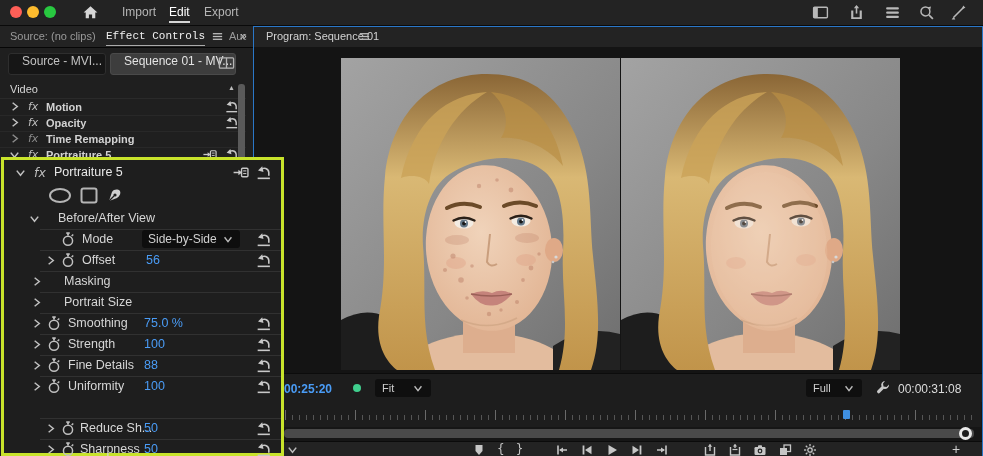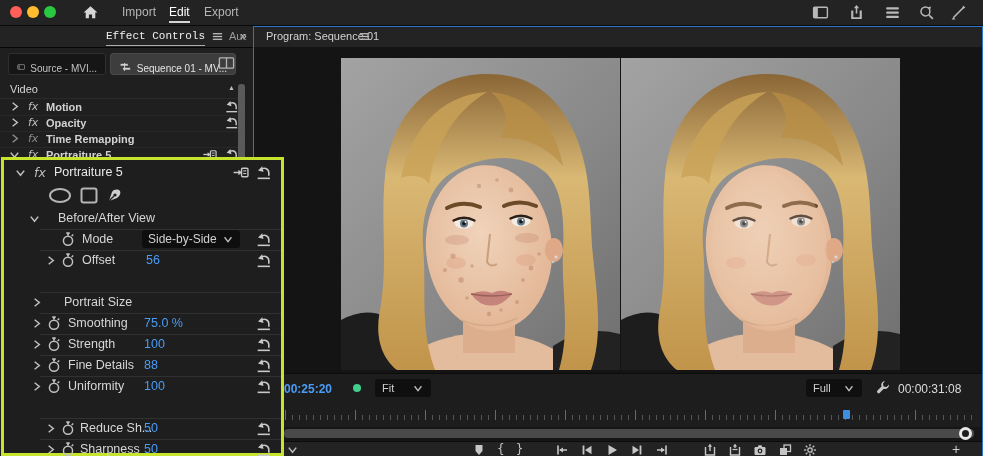--- a/index.html
+++ b/index.html
@@ -13,22 +13,22 @@
   .menu-item{top:0;height:25px;line-height:25px;color:#b5b5b5;font-size:12px;cursor:default;}
   .menu-item.active{color:#fff;}
   .menu-item.active::after{content:"";position:absolute;left:0;right:0;bottom:2px;height:2px;background:#d6d6d6;}
   .tb-icon{top:4px;width:17px;height:17px;color:#b8b8b8;}
   
   .left-panel{left:0;top:26px;width:253px;height:430px;background:#1f1f1f;}
   .ptabs{left:0;top:0;width:253px;height:21px;background:#232323;border-bottom:1px solid #060606;}
   .ptab{top:0;height:21px;line-height:20px;color:#9a9a9a;font-size:11px;white-space:nowrap;}
   .ptab.active{color:#f0f0f0;font-family:Liberation Mono, monospace;}
   .ptab.active::after{content:"";position:absolute;left:0;right:0;bottom:1px;height:1px;background:#ababab;}
-  .cliptab{top:27px;height:22px;border-radius:3px;display:flex;align-items:flex-end;gap:5px;
-           padding:0 8px;font-size:10px;color:#c2c2c2;box-sizing:border-box;white-space:nowrap;}
+  .cliptab{top:27px;height:22px;border-radius:3px;display:flex;align-items:flex-start;gap:5px;
+           padding:0 8px;font-size:12px;color:#c2c2c2;box-sizing:border-box;white-space:nowrap;}
   .cliptab.inactive{background:#161616;border:1px solid #2e2e2e;}
   .cliptab.active{background:#3d3d3d;border:1px solid #4a4a4a;color:#e4e4e4;}
   .video-row{left:0;top:56px;width:246px;height:16px;border-bottom:1px solid #2a2a2a;}
   .fxrow{left:0;width:246px;height:16px;border-bottom:1px solid #282828;}
   .fxrow .nm{position:absolute;left:46px;top:2px;color:#d2d2d2;font-weight:bold;}
   .fxbadge{font-style:italic;font-family:"DejaVu Sans",sans-serif;color:#bdbdbd;font-size:11px;}
   .vscroll{left:238px;top:58px;width:7px;height:95px;background:#5a5a5a;border-radius:3px;}
   
   .hl{left:1px;top:157px;width:283px;height:299px;background:#1e1e1e;border:3px solid #c8e32b;box-sizing:border-box;z-index:5;}
   .hlrow{left:0;width:277px;height:21px;}
@@ -318,20 +318,21 @@
     </div>
   <div class="abs tb-icon" style="left:950px">
       <svg class="ic" width="17" height="17">
         <use href="#s-expand"></use>
       </svg>
     </div>
 </div>
 
 <div class="abs left-panel">
   <div class="abs ptabs">
+    <div class="abs ptab" style="left:10px">Source: (no clips)</div>
     <div class="abs ptab active" style="left:106px">Effect Controls</div>
     <div class="abs" style="left:211px;top:4px;color:#bdbdbd">
         <svg class="ic" width="13" height="13">
           <use href="#s-menu"></use>
         </svg>
       </div>
     <div class="abs ptab" style="left:195px;left:196px;clip-path:inset(0)"><span style="position:relative;left:33px">Audio Clip</span></div>
     <div class="abs" style="left:240px;top:3px;color:#bdbdbd;font-size:12px">»</div>
   </div>
 
@@ -501,20 +502,29 @@
       </span>
     <span class="hl-label" style="left:78px">Offset</span>
     <span class="hl-val" style="left:142px">56</span>
     <span class="resetcol">
         <svg class="ic" width="17" height="17">
           <use href="#s-reset"></use>
         </svg>
       </span>
   </div>
 
+  <div class="abs hlrow" style="top:111px">
+    <span class="sep"></span>
+    <span class="chev" style="left:26px">
+        <svg class="ic" width="13" height="13">
+          <use href="#s-chev-r"></use>
+        </svg>
+      </span>
+    <span class="hl-label" style="left:60px">Masking</span>
+  </div>
 
   <div class="abs hlrow" style="top:132px">
     <span class="sep"></span>
     <span class="chev" style="left:26px">
         <svg class="ic" width="13" height="13">
           <use href="#s-chev-r"></use>
         </svg>
       </span>
     <span class="hl-label" style="left:60px">Portrait Size</span>
   </div>

